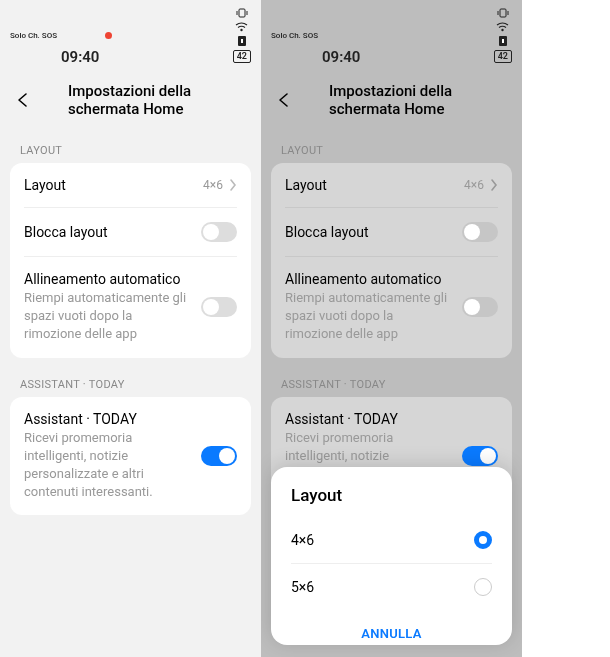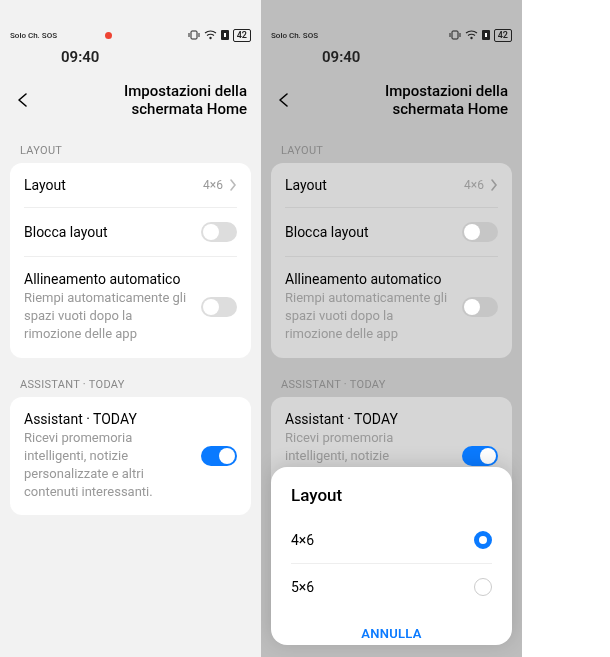--- a/index.html
+++ b/index.html
@@ -2,25 +2,25 @@
 <html><head>
   <meta charset="utf-8">
   <style>
     * { margin: 0; padding: 0; box-sizing: border-box; font-family: -apple-system, BlinkMacSystemFont, "Segoe UI", Roboto, sans-serif; }
     body { display: flex; gap: 0; background: #fff; }
     .pane { width: 261px; height: 657px; overflow: hidden; position: relative; }
     .pane-left { background: #f2f2f2; }
     .pane-right { background: #bdbdbd; }
     .status-bar { display: flex; justify-content: space-between; align-items: center; padding: 4px 10px 2px; font-size: 10px; font-weight: 500; color: #222; }
     .status-left { display: flex; align-items: center; gap: 4px; }
-    .status-right { display: flex; align-items: center; gap: 4px; }
+    .status-right { display: flex; align-items: center; gap: 4px; flex-direction: column; }
     .status-right svg { display: block; }
     .dot-red { width: 7px; height: 7px; border-radius: 50%; background: #e43; margin-left: 2px; }
     .battery-box { border: 1px solid #222; border-radius: 2px; padding: 0 3px; font-size: 9px; line-height: 11px; font-weight: 600; }
-    .header { display: flex; align-items: center; gap: 34px; padding: 14px 14px 18px; text-align: right; }
+    .header { display: flex; align-items: center; gap: 34px; padding: 14px 14px 18px; }
     .back-arrow { display: flex; align-items: center; justify-content: center; }
     .page-title { font-size: 15px; font-weight: 500; color: #000; }
     .section-label { font-size: 11px; color: #888; padding: 8px 20px 6px; letter-spacing: 0.3px; }
     .card { background: #fff; margin: 0 10px; border-radius: 12px; overflow: hidden; }
     .row { padding: 14px 14px; }
     .row-top { display: flex; align-items: center; justify-content: space-between; gap: 10px; }
     .row-title { font-size: 14px; color: #000; flex-shrink: 0; }
     .row-sub { font-size: 13px; color: #999; line-height: 1.4; margin-top: 2px; max-width: 200px; }
     .row-value { font-size: 12px; color: #999; margin-right: 2px; }
     .row-right { display: flex; align-items: center; gap: 4px; flex-shrink: 0; }

